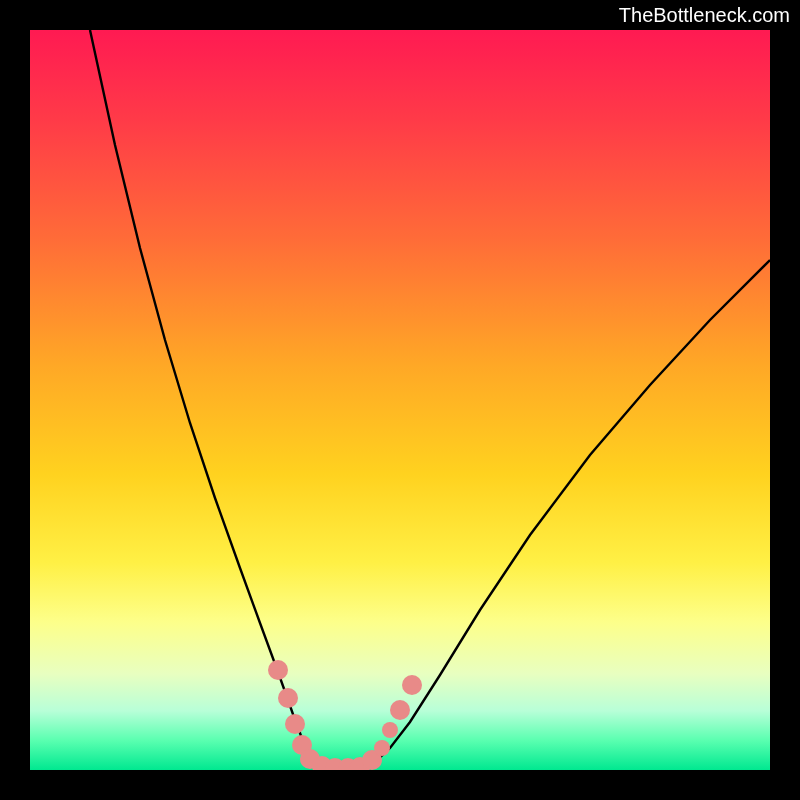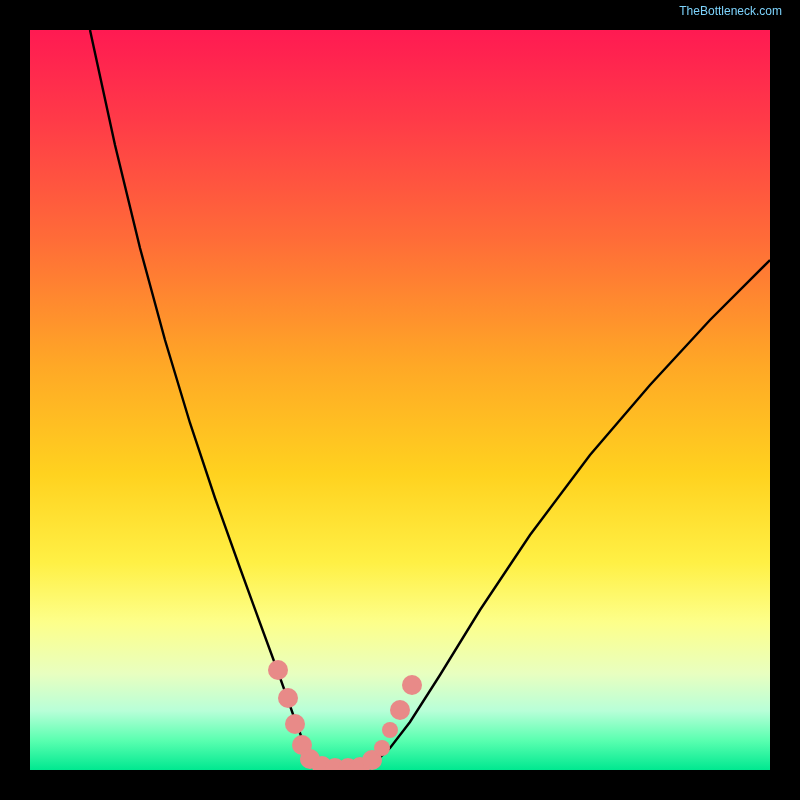--- a/index.html
+++ b/index.html
@@ -7,23 +7,23 @@
     padding: 0;
     width: 800px;
     height: 800px;
     background: #000;
     position: relative;
     font-family: Arial, sans-serif;
   }
   .watermark {
     position: absolute;
     top: 4px;
-    right: 18px;
-    color: #7dd3fc;
-    font-size: 12px;
+    right: 10px;
+    color: #ffffff;
+    font-size: 20px;
     z-index: 10;
   }
   .plot-area {
     position: absolute;
     left: 30px;
     top: 30px;
     width: 740px;
     height: 740px;
     overflow: hidden;
   }

